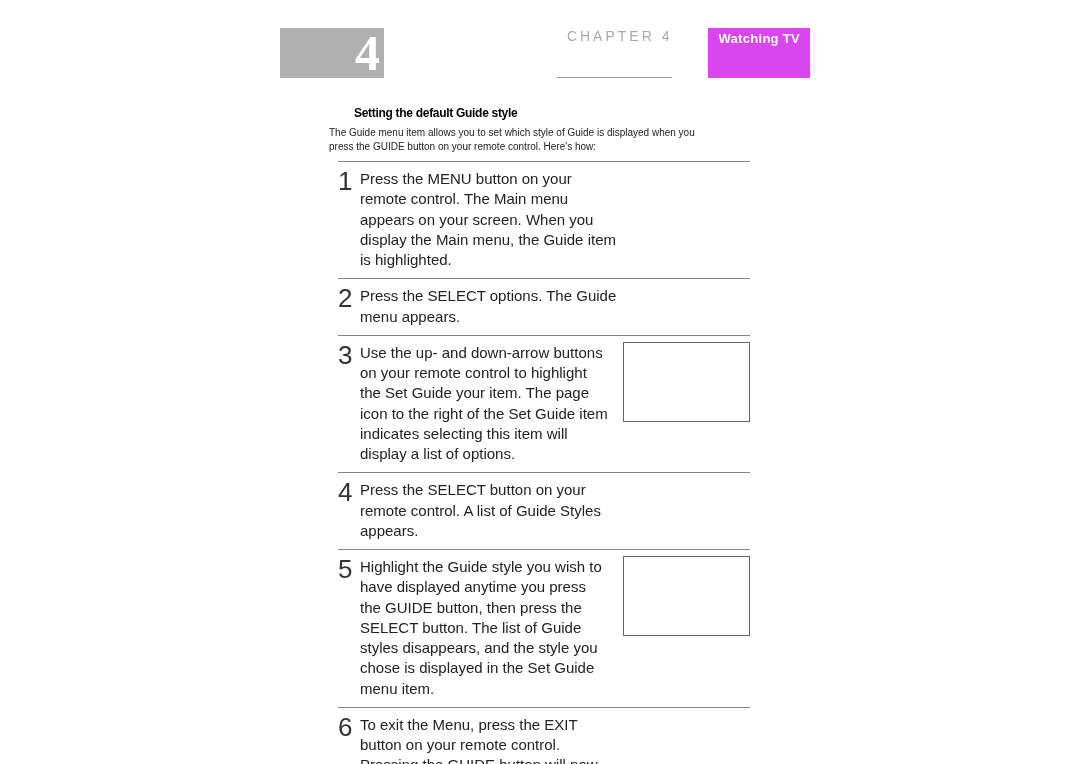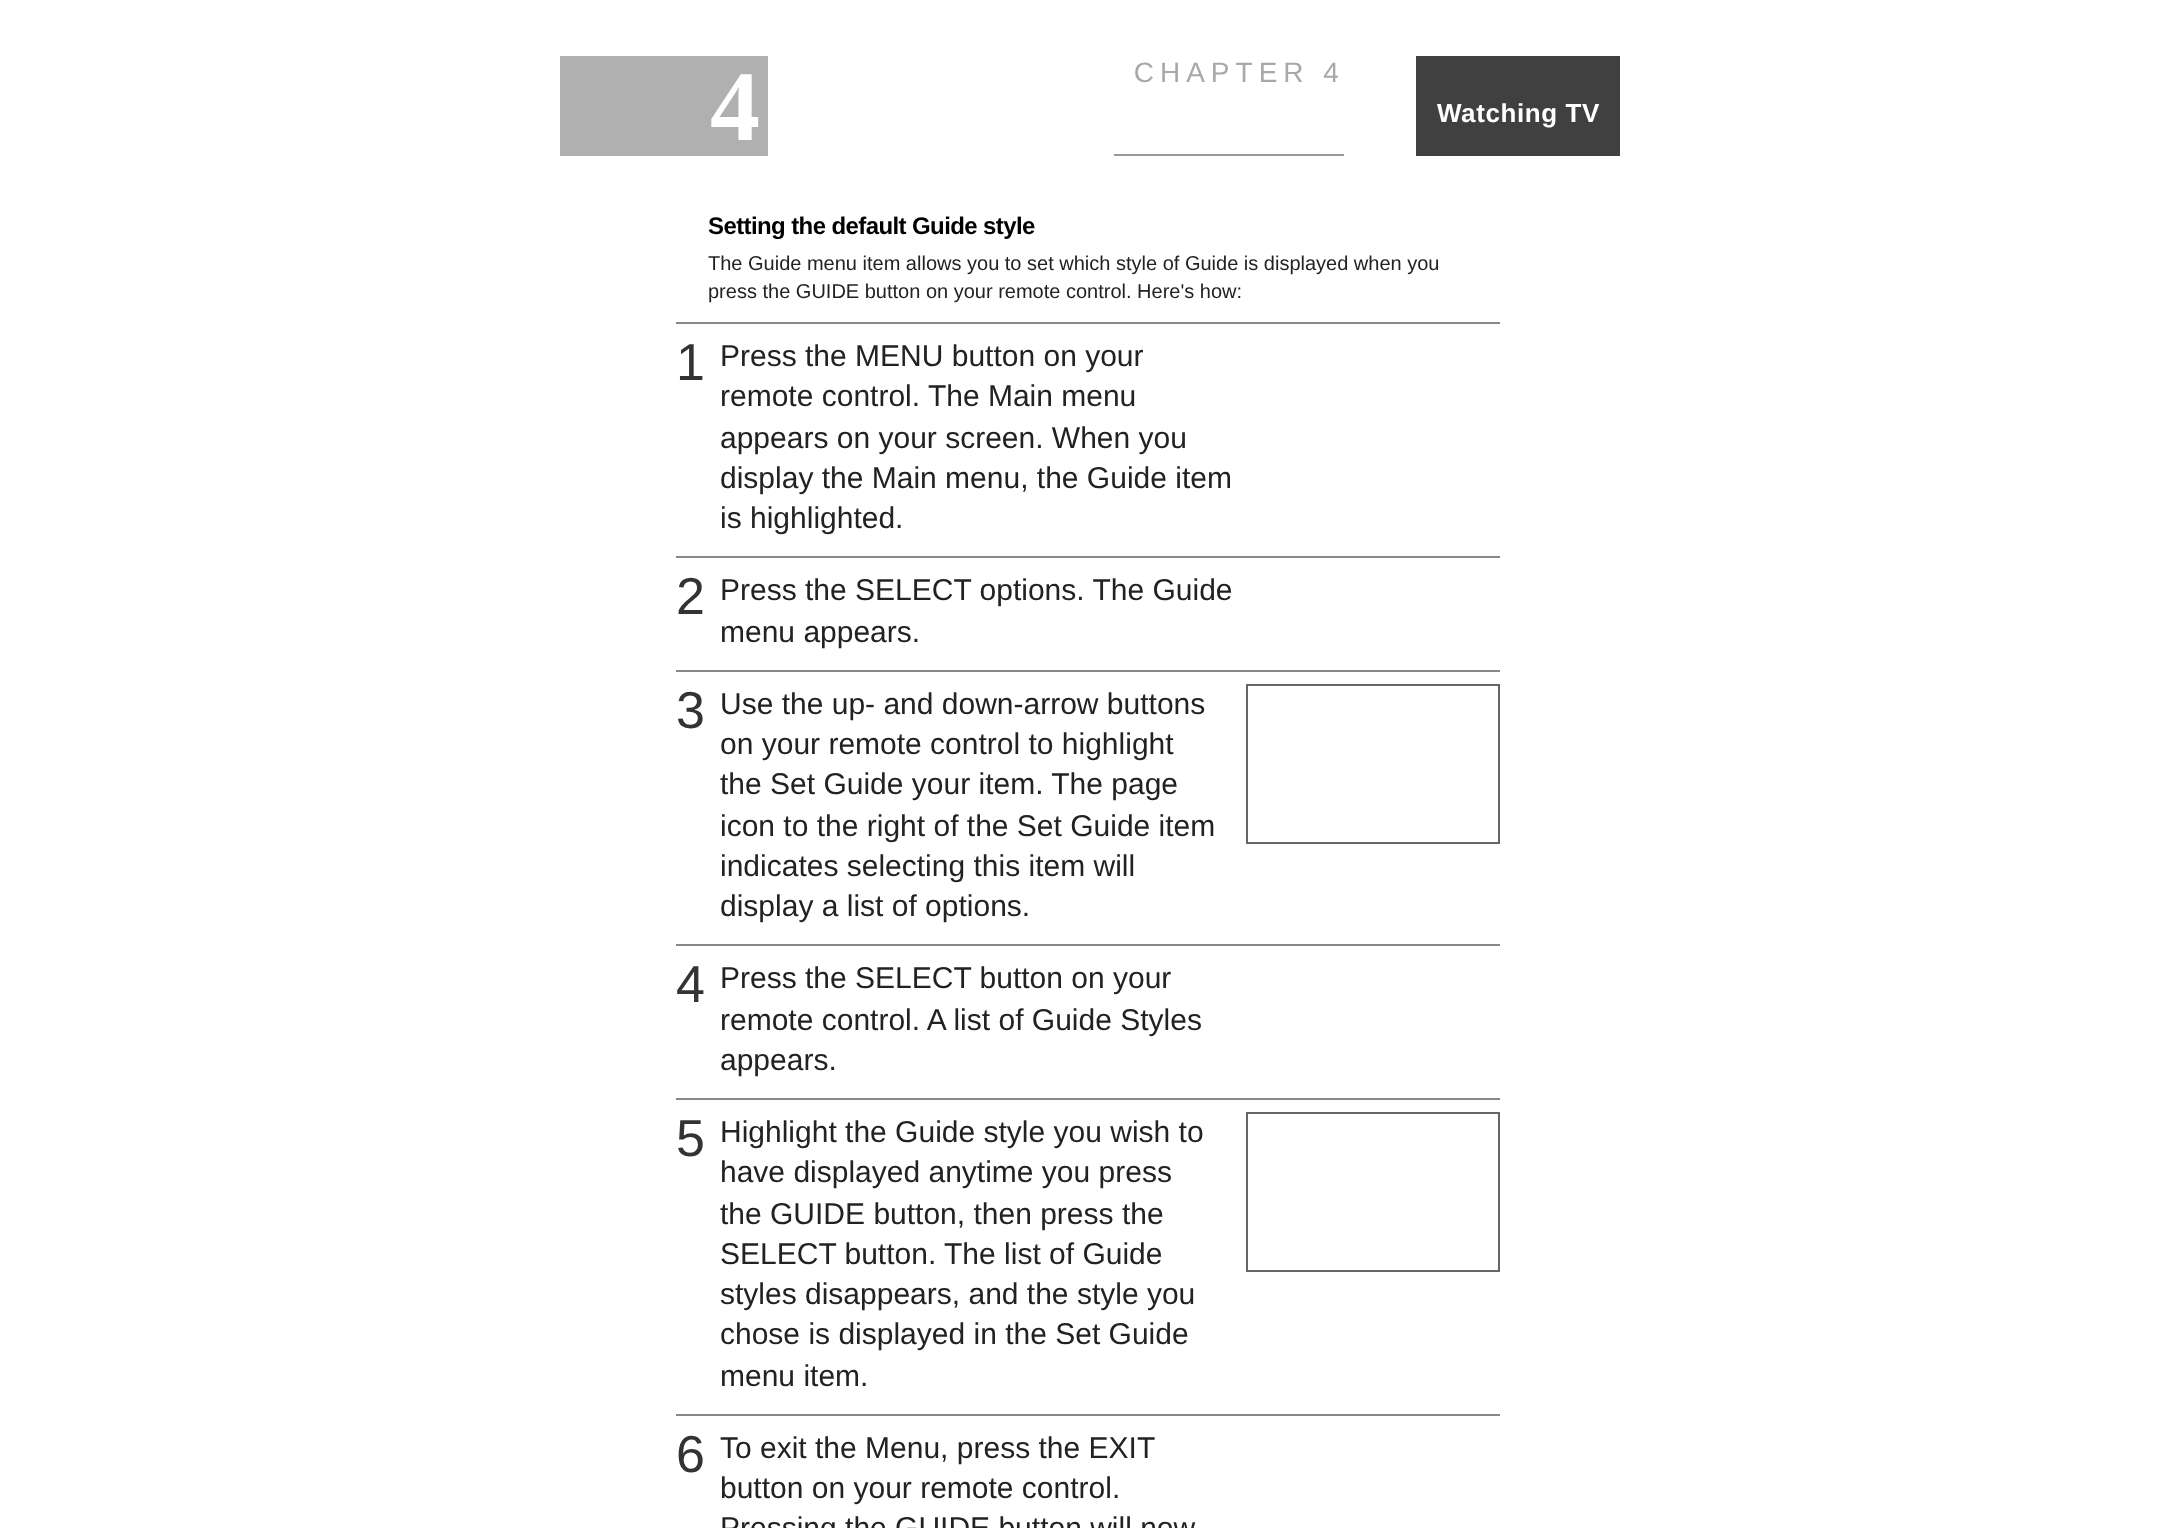--- a/index.html
+++ b/index.html
@@ -46,38 +46,38 @@
   .chapter-line {
     color: #a8a8a8;
     font-size: 14px;
     letter-spacing: 3px;
     font-weight: 400;
     padding-left: 10px;
     border-bottom: 1.5px solid #999;
     padding-bottom: 2px;
   }
   .chapter-sub {
-    background: #404040;
+    background: #d946ef;
     color: #fff;
     font-weight: 700;
     font-size: 13px;
-    padding: 21px 10px;
+    padding: 3px 10px;
     letter-spacing: 0.3px;
   }
   .section-title {
     font-size: 12px;
     font-weight: 700;
     letter-spacing: -0.3px;
     margin-left: 74px;
     margin-bottom: 6px;
     font-family: "Arial Narrow", Arial, sans-serif;
     font-stretch: condensed;
   }
   .intro {
-    margin-left: 74px;
+    margin-left: 49px;
     font-size: 10px;
     line-height: 1.35;
     color: #222;
     margin-bottom: 8px;
     max-width: 370px;
   }
   .steps {
     margin-left: 58px;
     width: 412px;
   }

